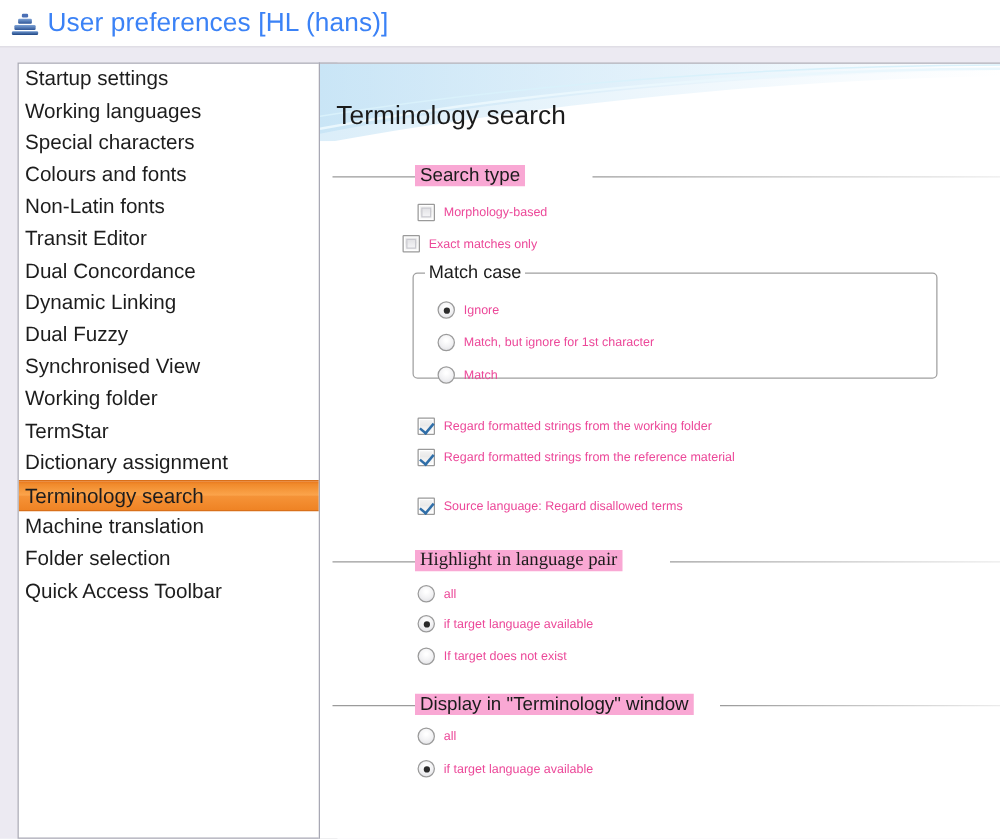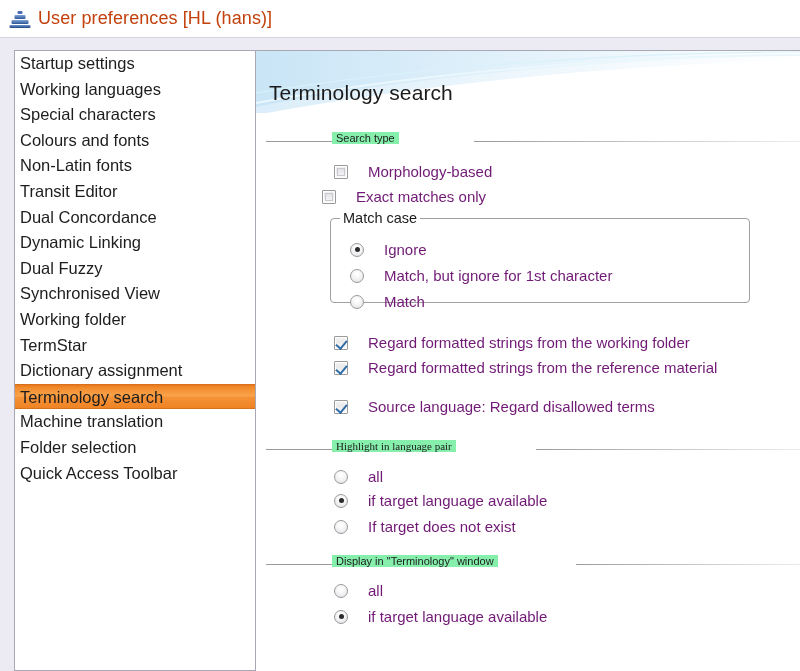--- a/index.html
+++ b/index.html
@@ -36,22 +36,22 @@
     position: absolute;
     left: 50%;
     transform: translateX(-50%);
     border-radius: 1px;
   }
   .pyr.b1 { top: 3px;  width: 5px;  height: 3px; background: #4a6fb5; }
   .pyr.b2 { top: 7px;  width: 11px; height: 4px; background: linear-gradient(#7fa4d8,#2e5596); }
   .pyr.b3 { top: 12px; width: 17px; height: 4px; background: linear-gradient(#7fa4d8,#2e5596); }
   .pyr.b4 { top: 17px; width: 21px; height: 3px; background: linear-gradient(#6d95cd,#1f4684); }
   #title-text {
-    font-size: 18px;
-    color: #c2410c;
+    font-size: 21px;
+    color: #3b82f6;
     letter-spacing: 0.1px;
   }
 
   
   #sidebar {
     position: absolute;
     left: 14px; top: 50px;
     width: 256px; height: 621px;
     background: #ffffff;
     border: 1px solid #a8a8b4;
@@ -109,24 +109,24 @@
   }
   .grp-open .rule-left {
     position: absolute;
     left: 0; top: 9px;
     height: 1px;
     background: #9b9b9b;
   }
   .grp-open .glabel {
     position: absolute;
     top: 0;
-    font-size: 11px;
+    font-size: 15px;
     color: #1b1b1b;
     white-space: nowrap;
-    background: #86efac;
+    background: #f9a8d4;
     padding: 0 4px;
   }
   .grp-open .rule-right {
     position: absolute;
     top: 9px;
     height: 1px;
     background: linear-gradient(to right, #9b9b9b, #d8d8d8 70%, #efefef);
   }
 
   
@@ -147,23 +147,23 @@
   }
 
   
   .row {
     position: absolute;
     display: flex;
     align-items: center;
     white-space: nowrap;
   }
   .row .lbl {
-    font-size: 15px;
-    color: #701a75;
-    margin-left: 20px;
+    font-size: 10px;
+    color: #ec4899;
+    margin-left: 7px;
   }
 
   
   .cb {
     width: 14px; height: 14px;
     box-sizing: border-box;
     border: 1px solid #9a9a9a;
     background: linear-gradient(to bottom, #f4f4f4 0%, #e9e9e9 45%, #ededed 50%, #fbfbfb 100%);
     border-radius: 1px;
     position: relative;

